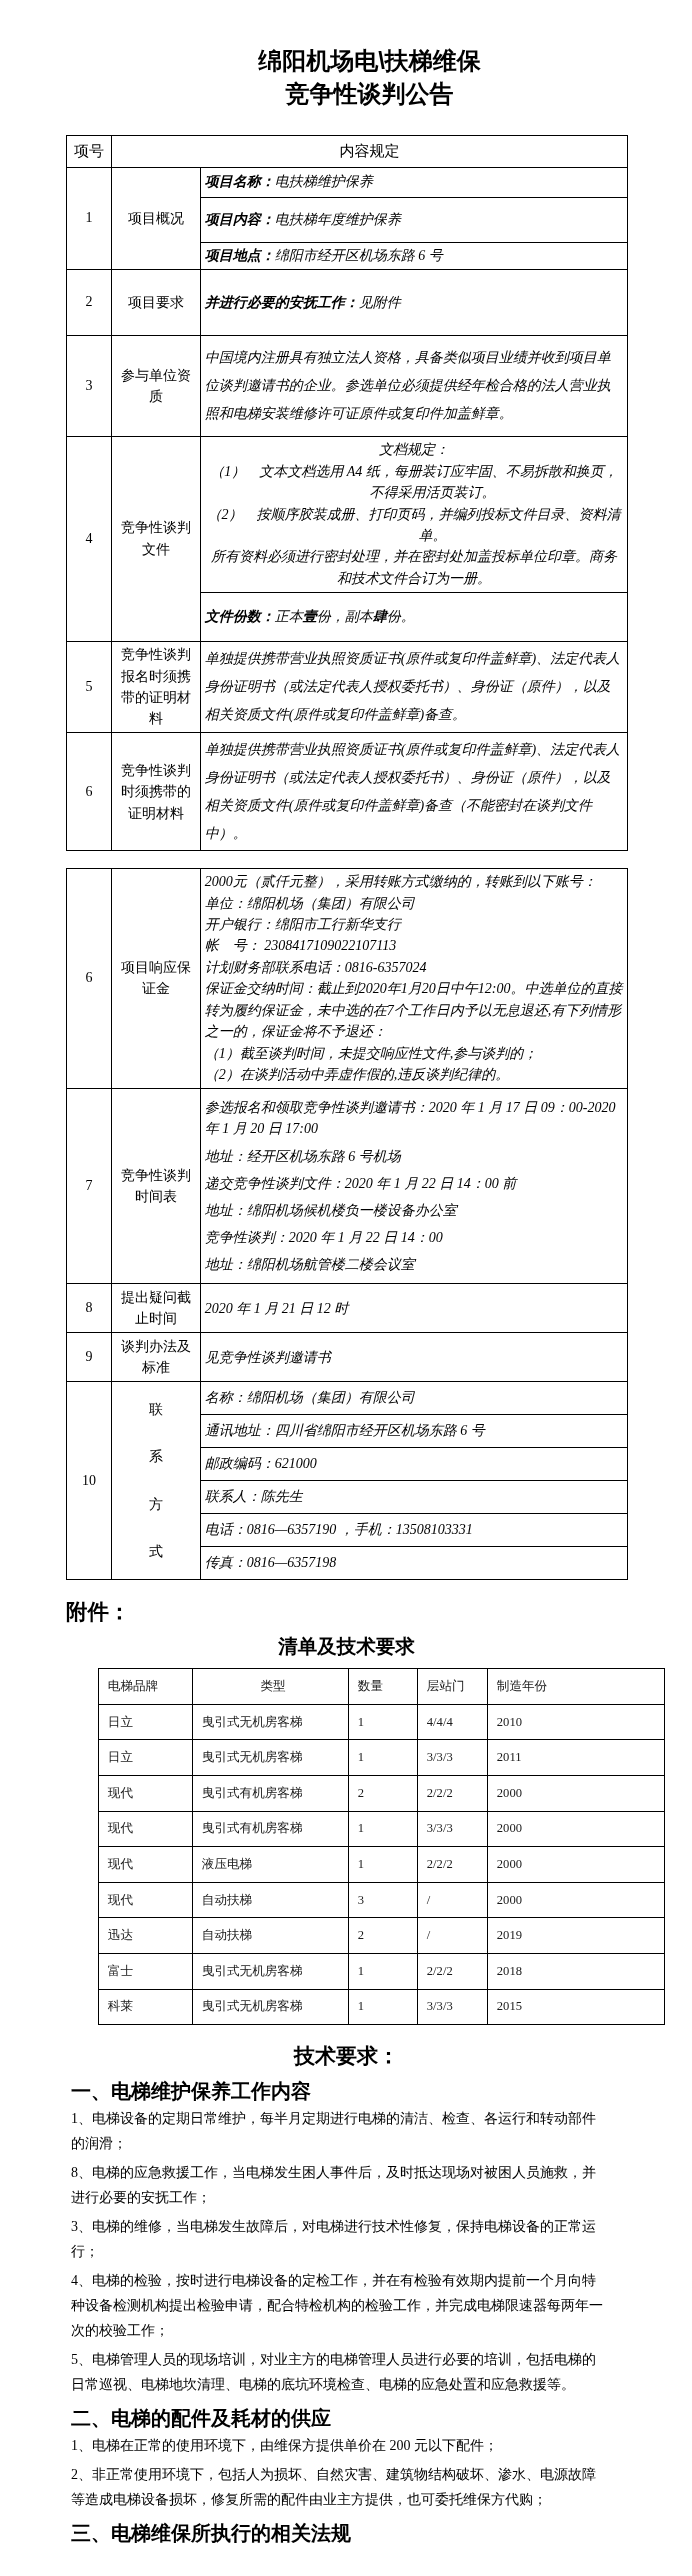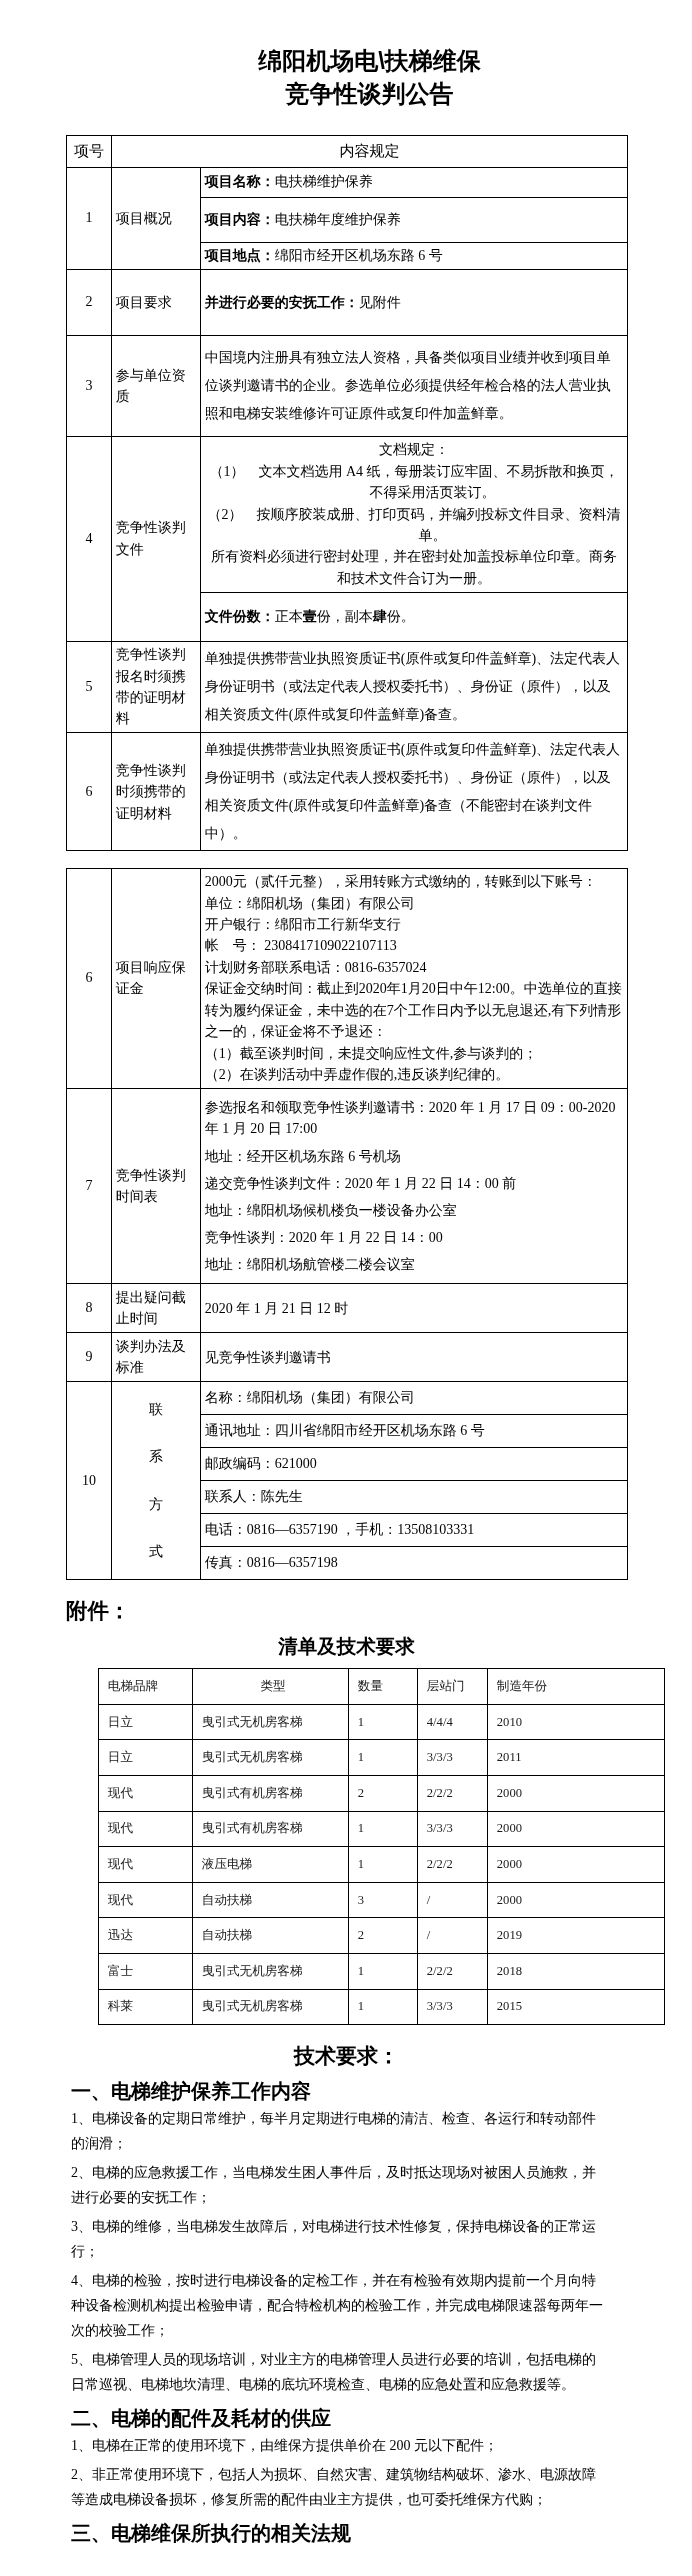--- a/index.html
+++ b/index.html
@@ -29,41 +29,41 @@
     font-size:14px;
   }
   table.t2{margin-top:16.4px;}
   table.t1 td{
     border:0.6px solid #000;
     vertical-align:middle;
     padding:2.5px 3.8px;
   }
   table.t1 tr.grp > td{border-top:1.3px solid #000;}
   td.cnum{text-align:center;}
-  td.clabel{text-align:left; padding:2.5px 7.6px; line-height:21.4px;}
-  td.ccontent{padding:3.8px 11.3px; line-height:21.4px;}
+  td.clabel{text-align:center; padding:2.5px 7.6px; line-height:21.4px;}
+  td.ccontent{padding:3.8px 11.3px; line-height:21.4px;font-style:italic;}
   td.ccontent.just{line-height:28px;}
   td.thead{text-align:center; font-size:15px;}
   .rh-head{height:31.5px;} .rh48{height:30px;} .rh72{height:45px;}
   .rh50{height:17px;margin-left:20px;} .rh105{height:66px;} .rh160{height:101px;}
   .rh215{height:135px;} .rh78{height:49px;} .rh140{height:88px;}
   .rh145{height:91px;} .rh58{height:37px;} .rh62{height:39px;} .rh52{height:33px;}
   .docrule{line-height:21.4px;text-align:center;}
   .docrule .hang{padding-left:37px; text-indent:-37px;}
   .moneylines{line-height:21px;}
   .timelines{line-height:19px;}
   .timelines .tline{margin:5.7px 0;}
   .contact-label{
     display:flex; flex-direction:column; align-items:center;
     justify-content:space-around; height:189px; margin:0 auto;
   }
   
   .attach-heading{
     margin:19px 0 0 66px;
-    font-family:Liberation Mono, monospace;
+    font-family:Liberation Serif, serif;
     font-weight:bold; font-size:21.4px; line-height:26.5px;
   }
   .list-title{
     margin:8.8px 0 0 0; text-align:center;
     font-family:"Liberation Sans", sans-serif;
     font-weight:bold; font-size:19.5px; line-height:25px;
   }
   
   table.elev{
     border-collapse:collapse; table-layout:fixed;
@@ -325,21 +325,21 @@
           <td>3/3/3</td>
           <td>2015</td>
         </tr>
   </tbody>
     </table>
 
   <div class="tech-title">技术要求：</div>
 
   <div class="tech-section-heading">一、电梯维护保养工作内容</div>
   <p class="tech-item">1、电梯设备的定期日常维护，每半月定期进行电梯的清洁、检查、各运行和转动部件的润滑；</p>
-  <p class="tech-item">2、电梯的应急救援工作，当电梯发生困人事件后，及时抵达现场对被困人员施救，并进行必要的安抚工作；</p>
+  <p class="tech-item">8、电梯的应急救援工作，当电梯发生困人事件后，及时抵达现场对被困人员施救，并进行必要的安抚工作；</p>
   <p class="tech-item">3、电梯的维修，当电梯发生故障后，对电梯进行技术性修复，保持电梯设备的正常运行；</p>
   <p class="tech-item">4、电梯的检验，按时进行电梯设备的定检工作，并在有检验有效期内提前一个月向特种设备检测机构提出检验申请，配合特检机构的检验工作，并完成电梯限速器每两年一次的校验工作；</p>
   <p class="tech-item">5、电梯管理人员的现场培训，对业主方的电梯管理人员进行必要的培训，包括电梯的日常巡视、电梯地坎清理、电梯的底坑环境检查、电梯的应急处置和应急救援等。</p>
 
   <div class="tech-section-heading">二、电梯的配件及耗材的供应</div>
   <p class="tech-item">1、电梯在正常的使用环境下，由维保方提供单价在 200 元以下配件；</p>
   <p class="tech-item">2、非正常使用环境下，包括人为损坏、自然灾害、建筑物结构破坏、渗水、电源故障等造成电梯设备损坏，修复所需的配件由业主方提供，也可委托维保方代购；</p>
 
   <div class="tech-section-heading">三、电梯维保所执行的相关法规</div>
 

